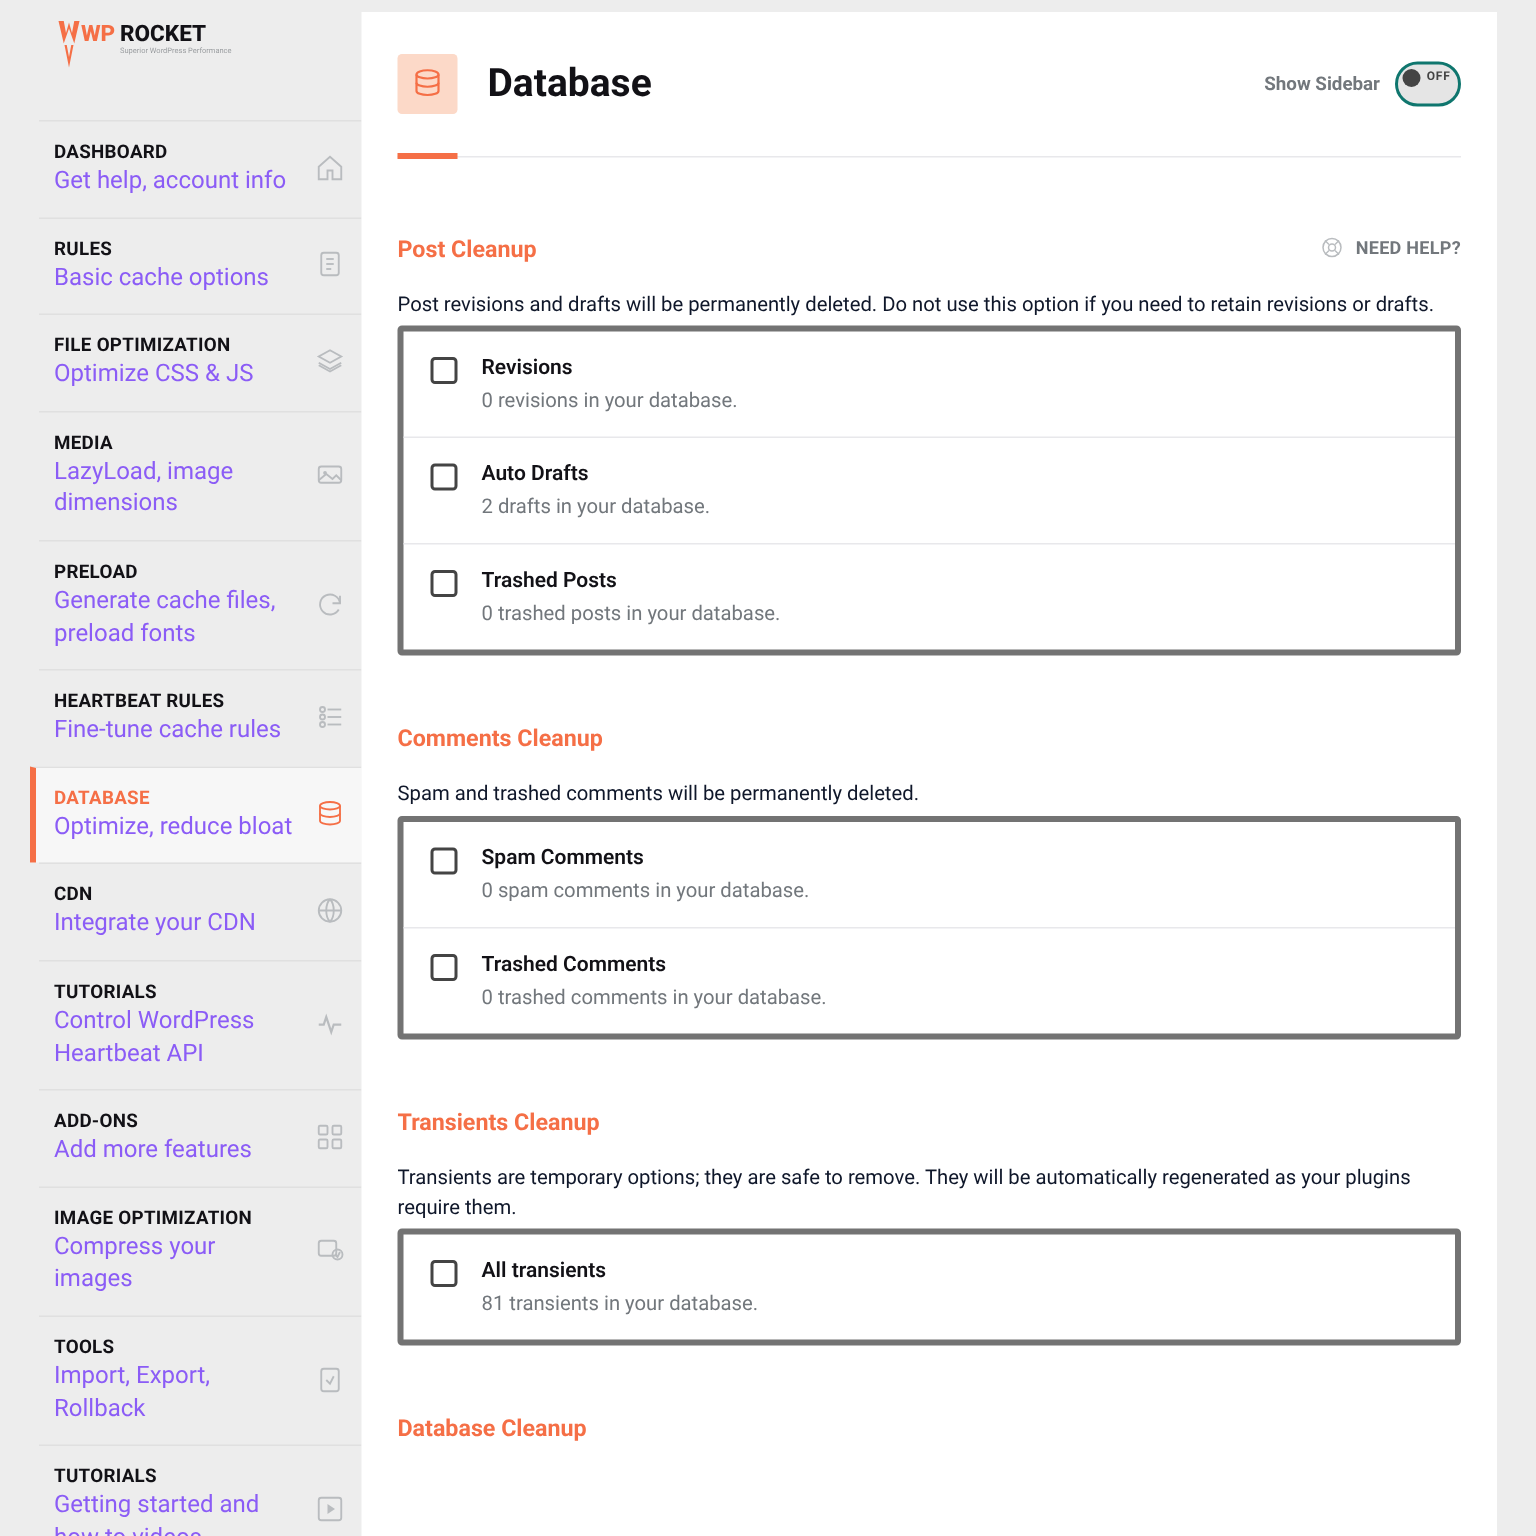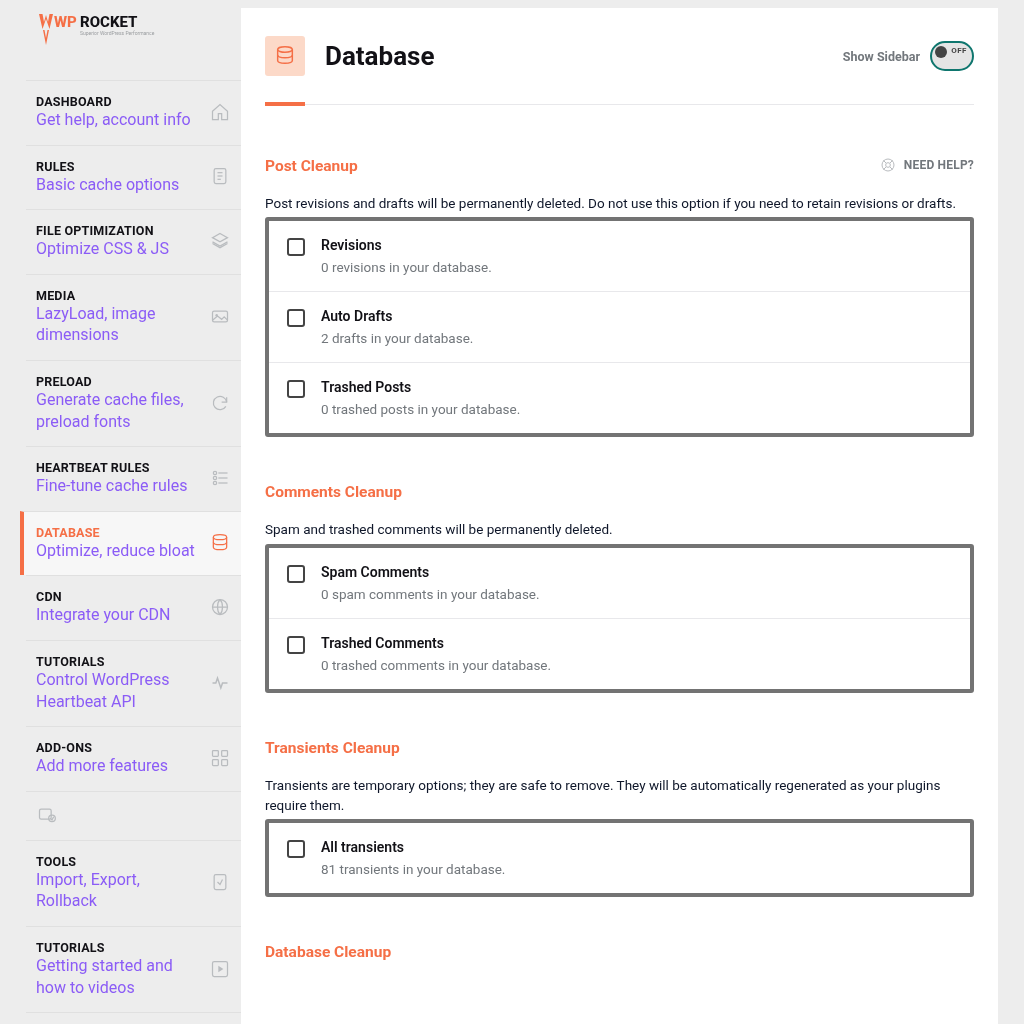--- a/index.html
+++ b/index.html
@@ -166,20 +166,24 @@
             <div class="nav-title">ADD-ONS</div>
             <div class="nav-sub">Add more features</div>
           </div>
           <div class="nav-icon">
             <svg width="20" height="20" viewBox="0 0 24 24">
               <use href="#i-addons"></use>
             </svg>
           </div>
         </div>
         <div class="nav-item">
+          <div class="nav-text">
+            <div class="nav-title">IMAGE OPTIMIZATION</div>
+            <div class="nav-sub">Compress your images</div>
+          </div>
           <div class="nav-icon">
             <svg width="20" height="20" viewBox="0 0 24 24">
               <use href="#i-imgopt"></use>
             </svg>
           </div>
         </div>
         <div class="nav-item">
           <div class="nav-text">
             <div class="nav-title">TOOLS</div>
             <div class="nav-sub">Import, Export, Rollback</div>

